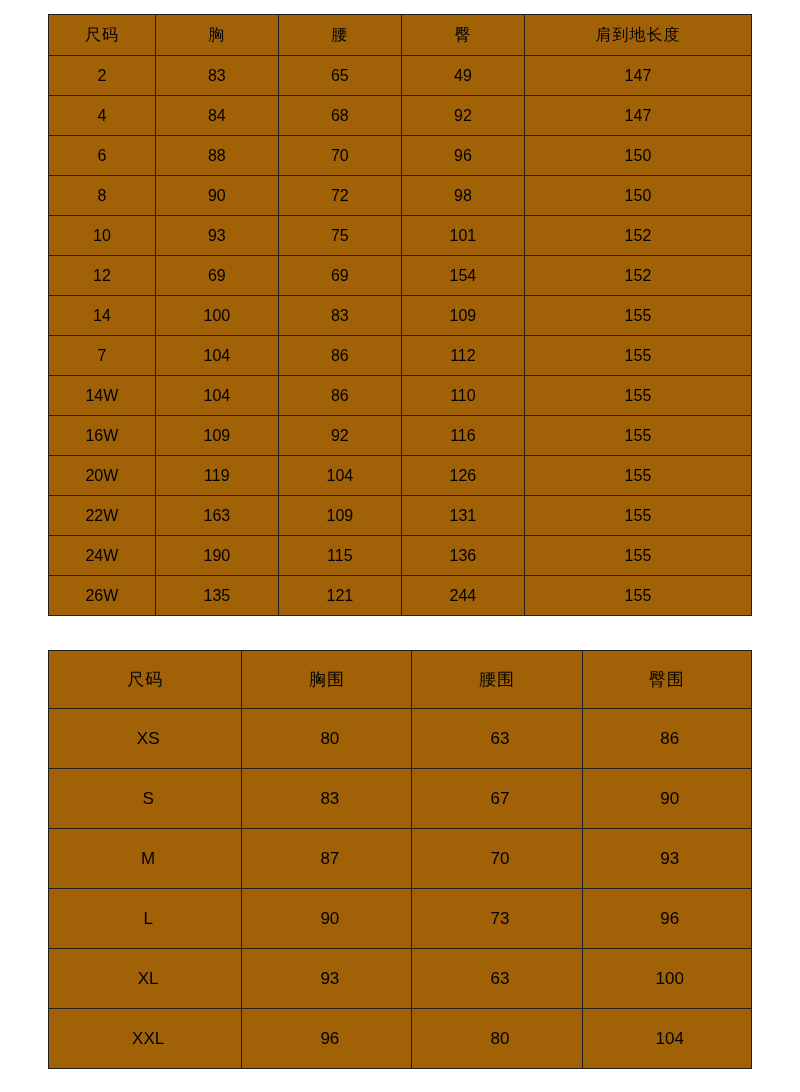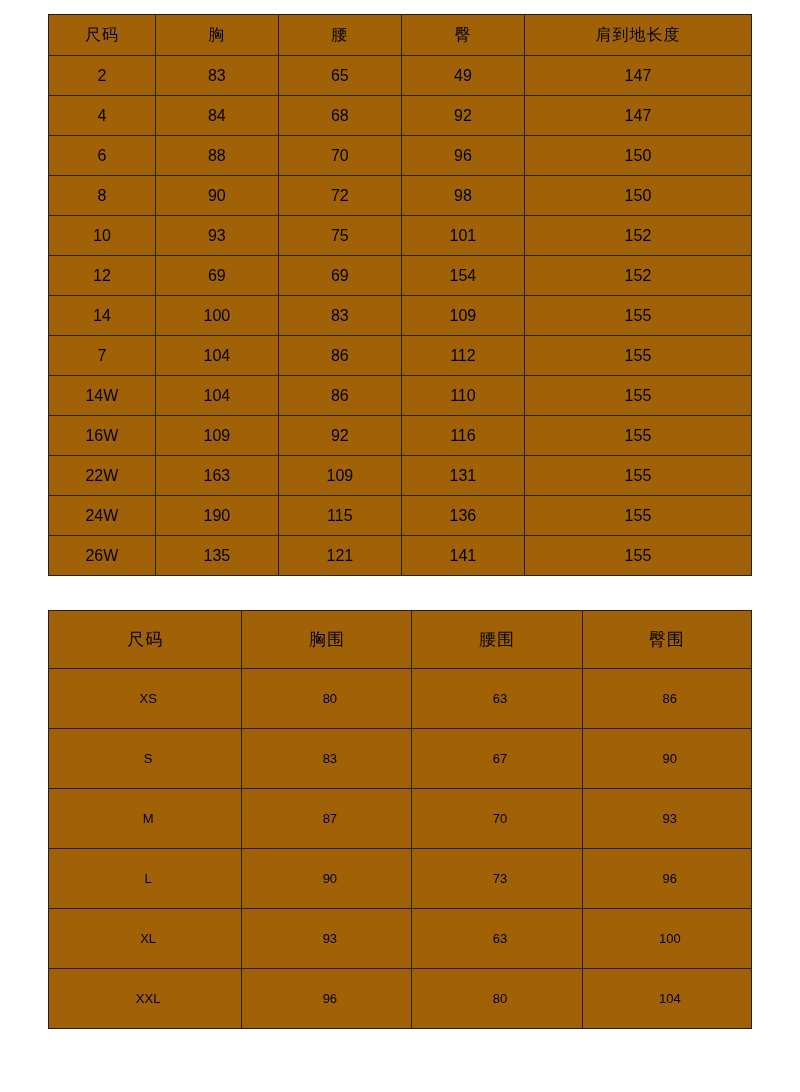--- a/index.html
+++ b/index.html
@@ -55,21 +55,21 @@
 
   
   .t2 th {
     height: 55px;
     font-size: 17px;
     color: #e8798f;
     letter-spacing: 1px;
   }
   .t2 td {
     height: 57px;
-    font-size: 13px;
+    font-size: 17px;
     padding-left: 7px;
   }
   .t2 col.d1 { width: 27.5%; }
   .t2 col.d2 { width: 24.2%; }
   .t2 col.d3 { width: 24.2%; }
   .t2 col.d4 { width: 24.1%; }
 </style>
 </head>
 <body>
 
@@ -157,38 +157,45 @@
         <td>155</td>
       </tr>
       <tr>
         <td>16W</td>
         <td>109</td>
         <td>92</td>
         <td>116</td>
         <td>155</td>
       </tr>
       <tr>
+        <td>20W</td>
+        <td>119</td>
+        <td>104</td>
+        <td>126</td>
+        <td>155</td>
+      </tr>
+      <tr>
         <td>22W</td>
         <td>163</td>
         <td>109</td>
         <td>131</td>
         <td>155</td>
       </tr>
       <tr>
         <td>24W</td>
         <td>190</td>
         <td>115</td>
         <td>136</td>
         <td>155</td>
       </tr>
       <tr>
         <td>26W</td>
         <td>135</td>
         <td>121</td>
-        <td>141</td>
+        <td>244</td>
         <td>155</td>
       </tr>
     </tbody>
   </table>
 
   <div class="spacer"></div>
 
   <table class="size-table t2">
     <colgroup>
       <col class="d1">

